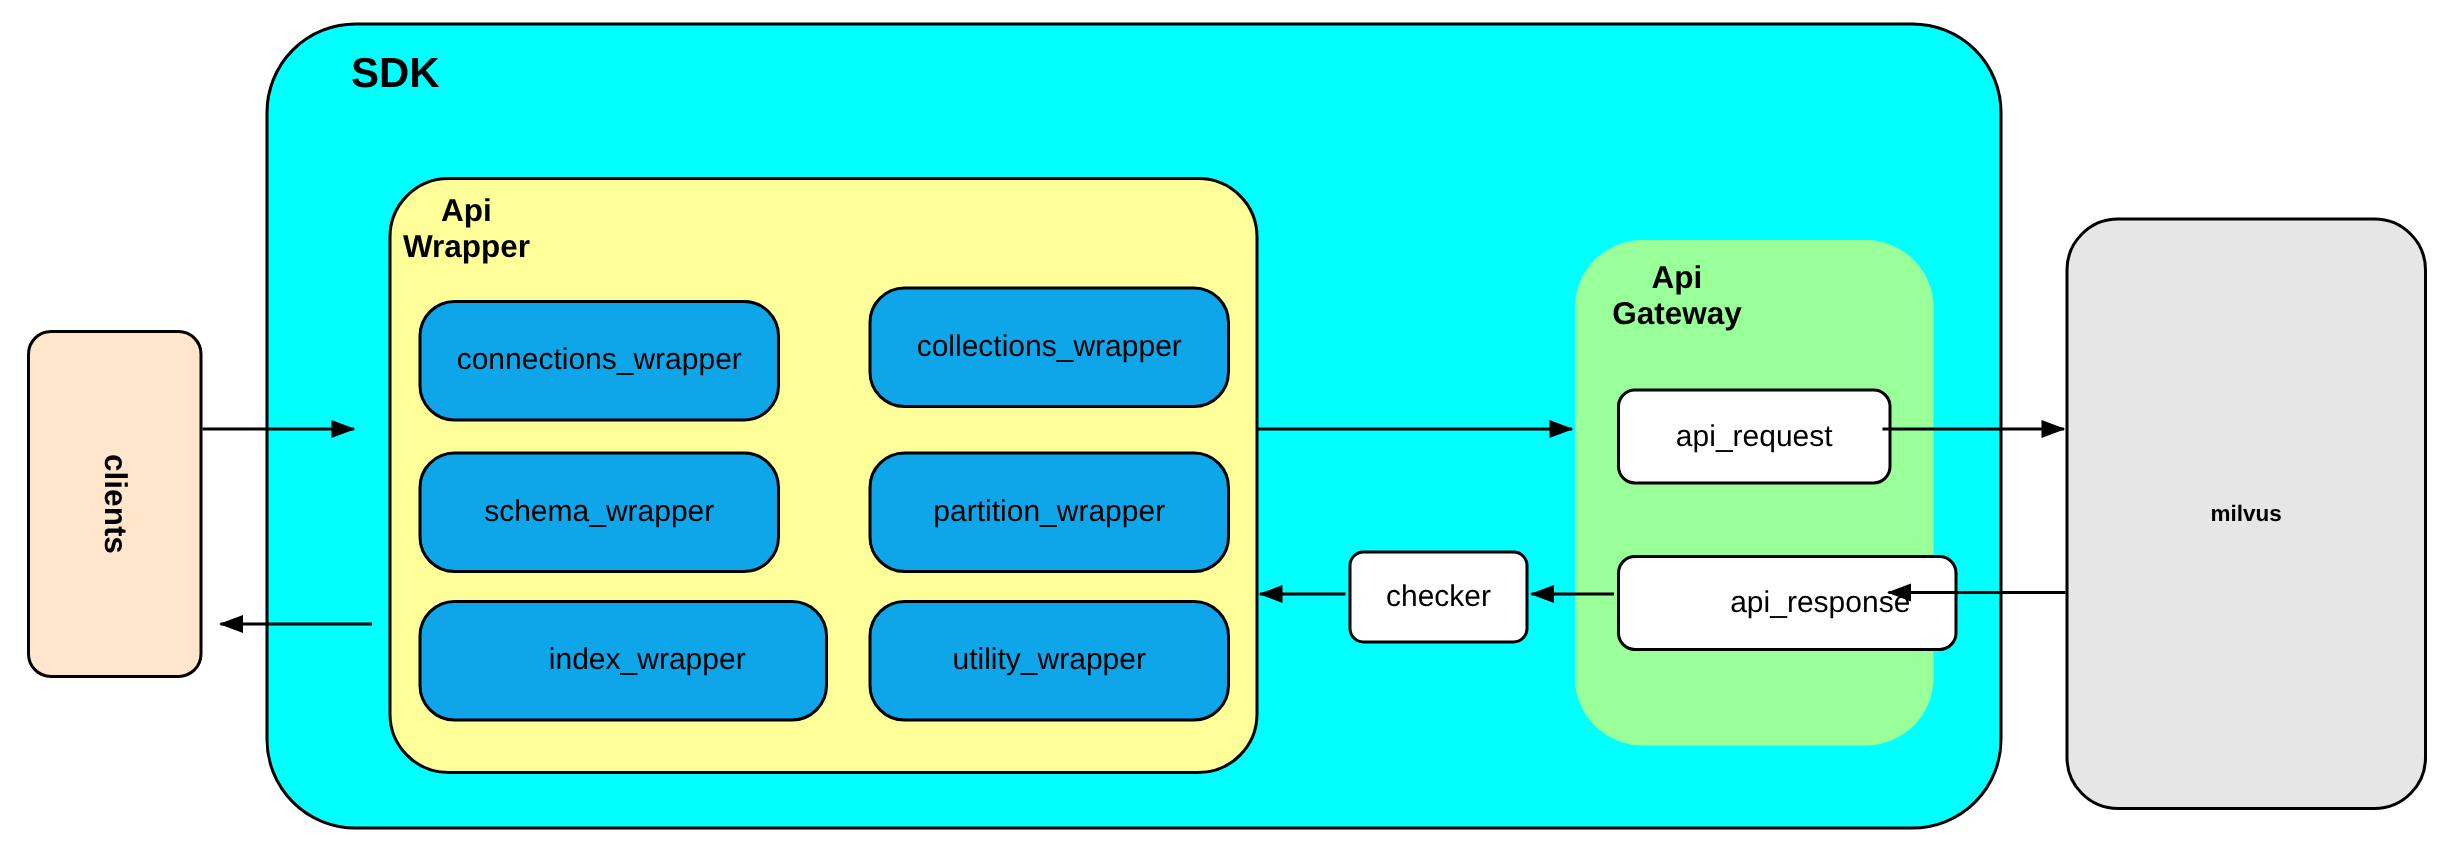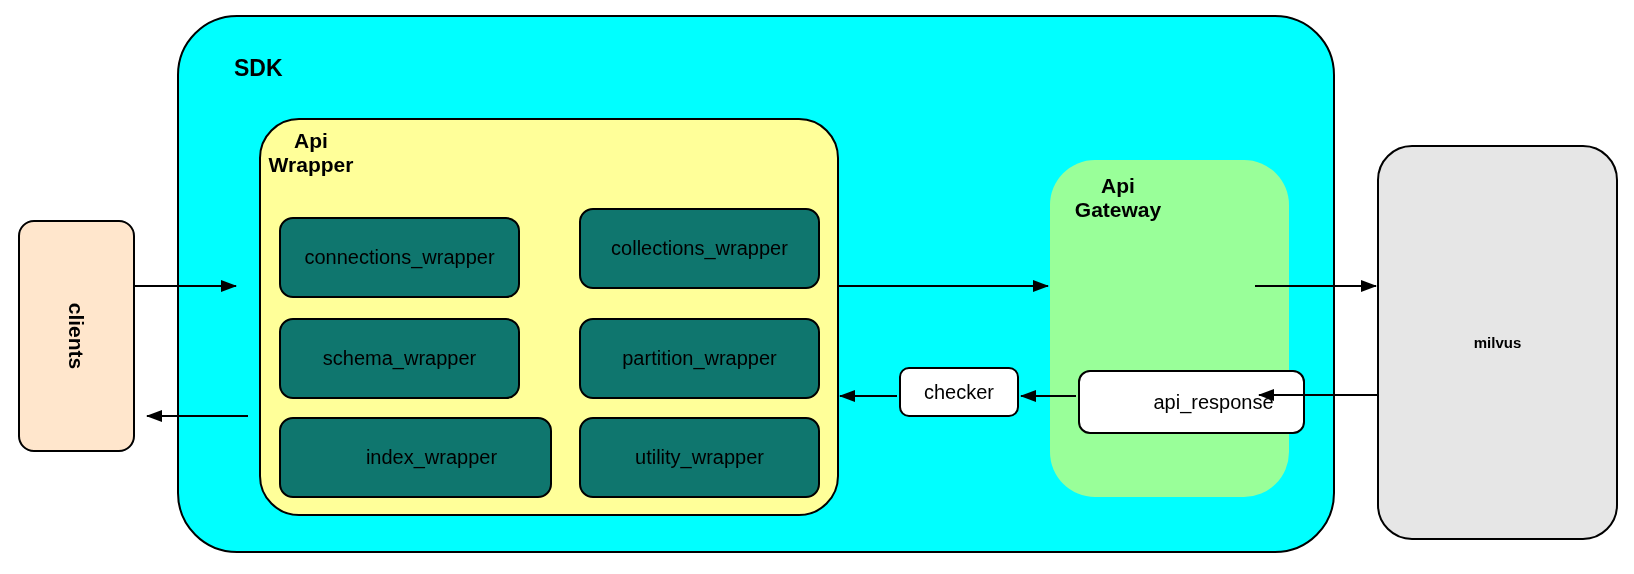--- a/index.html
+++ b/index.html
@@ -10,32 +10,32 @@
   }
   .node { position:absolute; box-sizing:border-box; border:2px solid #000; }
 
   
   .clients { left:18px; top:220px; width:117px; height:232px; border-radius:16px;
              display:flex; align-items:center; justify-content:center; }
   .clients .vlabel { transform:rotate(90deg); font-weight:bold; font-size:21px; white-space:nowrap; }
 
   
   .sdk { left:177px; top:15px; width:1158px; height:538px; border-radius:60px; }
-  .sdk-label { position:absolute; left:55px; top:38px; font-weight:bold; font-size:23px;text-align:center; }
+  .sdk-label { position:absolute; left:55px; top:16px; font-weight:bold; font-size:28px;text-align:center; }
 
   
   .wrapper { left:80px; top:101px; width:580px; height:398px; border-radius:40px; }
   .wrapper-label { position:absolute; left:0px; top:9px; width:100px; text-align:center;
                    font-weight:bold; font-size:21px; line-height:1.15; }
-  .wbox { position:absolute; width:237px; height:77px; background:#0f766e; border:2px solid #000;
-          border-radius:14px; display:flex; align-items:center; justify-content:center;
-          font-size:20px;margin-top:17px; }
+  .wbox { position:absolute; width:237px; height:77px; background:#0ea5e9; border:2px solid #000;
+          border-radius:24px; display:flex; align-items:center; justify-content:center;
+          font-size:20px; }
 
   
-  .checker { left:720px; top:350px; width:120px; height:50px; border-radius:10px;
+  .checker { left:720px; top:350px; width:120px; height:62px; border-radius:10px;
              display:flex; align-items:center; justify-content:center; font-size:20px; }
 
   
   .gateway { left:871px; top:143px; width:239px; height:337px; border-radius:45px; border:none; }
   .gateway-label { position:absolute; left:20px; top:14px; width:96px; text-align:center;
                    font-weight:bold; font-size:21px; line-height:1.15; }
   .gbox { position:absolute; left:28px; width:179px; height:60px; background:#fff;
           border:2px solid #000; border-radius:12px; display:flex; align-items:center;
           justify-content:center; font-size:20px; }
   .gbox.request  { top:99px; }
@@ -74,20 +74,21 @@
       <div class="wbox" style="left:318px; top:280px;">utility_wrapper</div>
     </div>
 
     <div class="node checker" style="background-color: rgb(255, 255, 255);">checker</div>
 
     <div class="node gateway" style="background-color: rgb(153, 255, 153);">
       <div class="gateway-label">
         <div>Api</div>
         <div>Gateway</div>
       </div>
+      <div class="gbox request">api_request</div>
       <div class="gbox response">api_response</div>
     </div>
   </div>
 
   <div class="node milvus" style="background-color: rgb(230, 230, 230);">milvus</div>
 
   <svg class="edges" viewBox="0 0 1634 574" xmlns="http://www.w3.org/2000/svg">
     <defs>
       <marker id="ah" markerUnits="userSpaceOnUse" markerWidth="18" markerHeight="14" refX="16" refY="7" orient="auto">
         <path d="M1,1 L17,7 L1,13 Z" fill="#000"></path>

